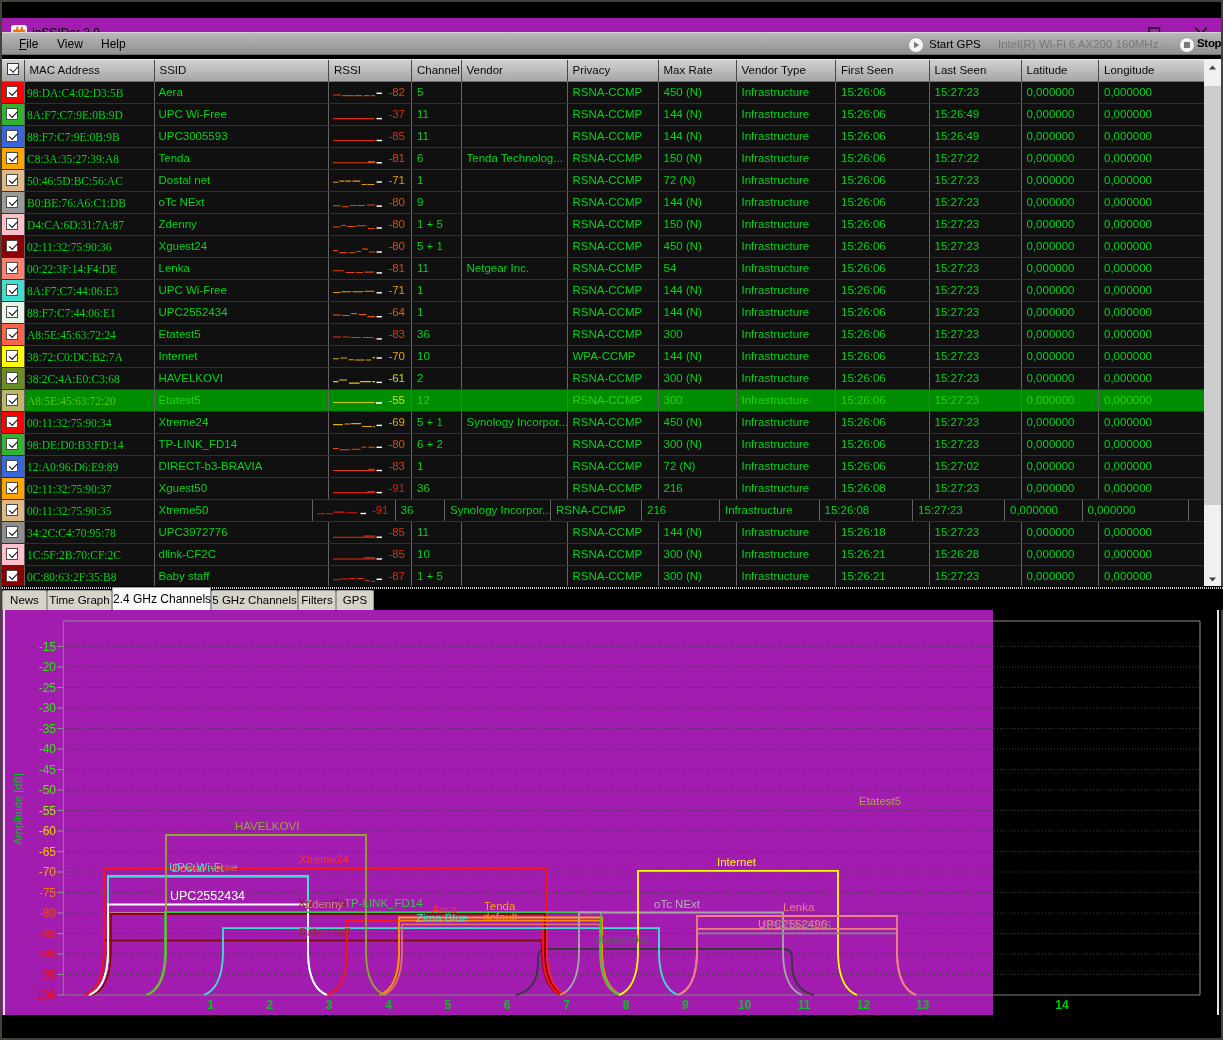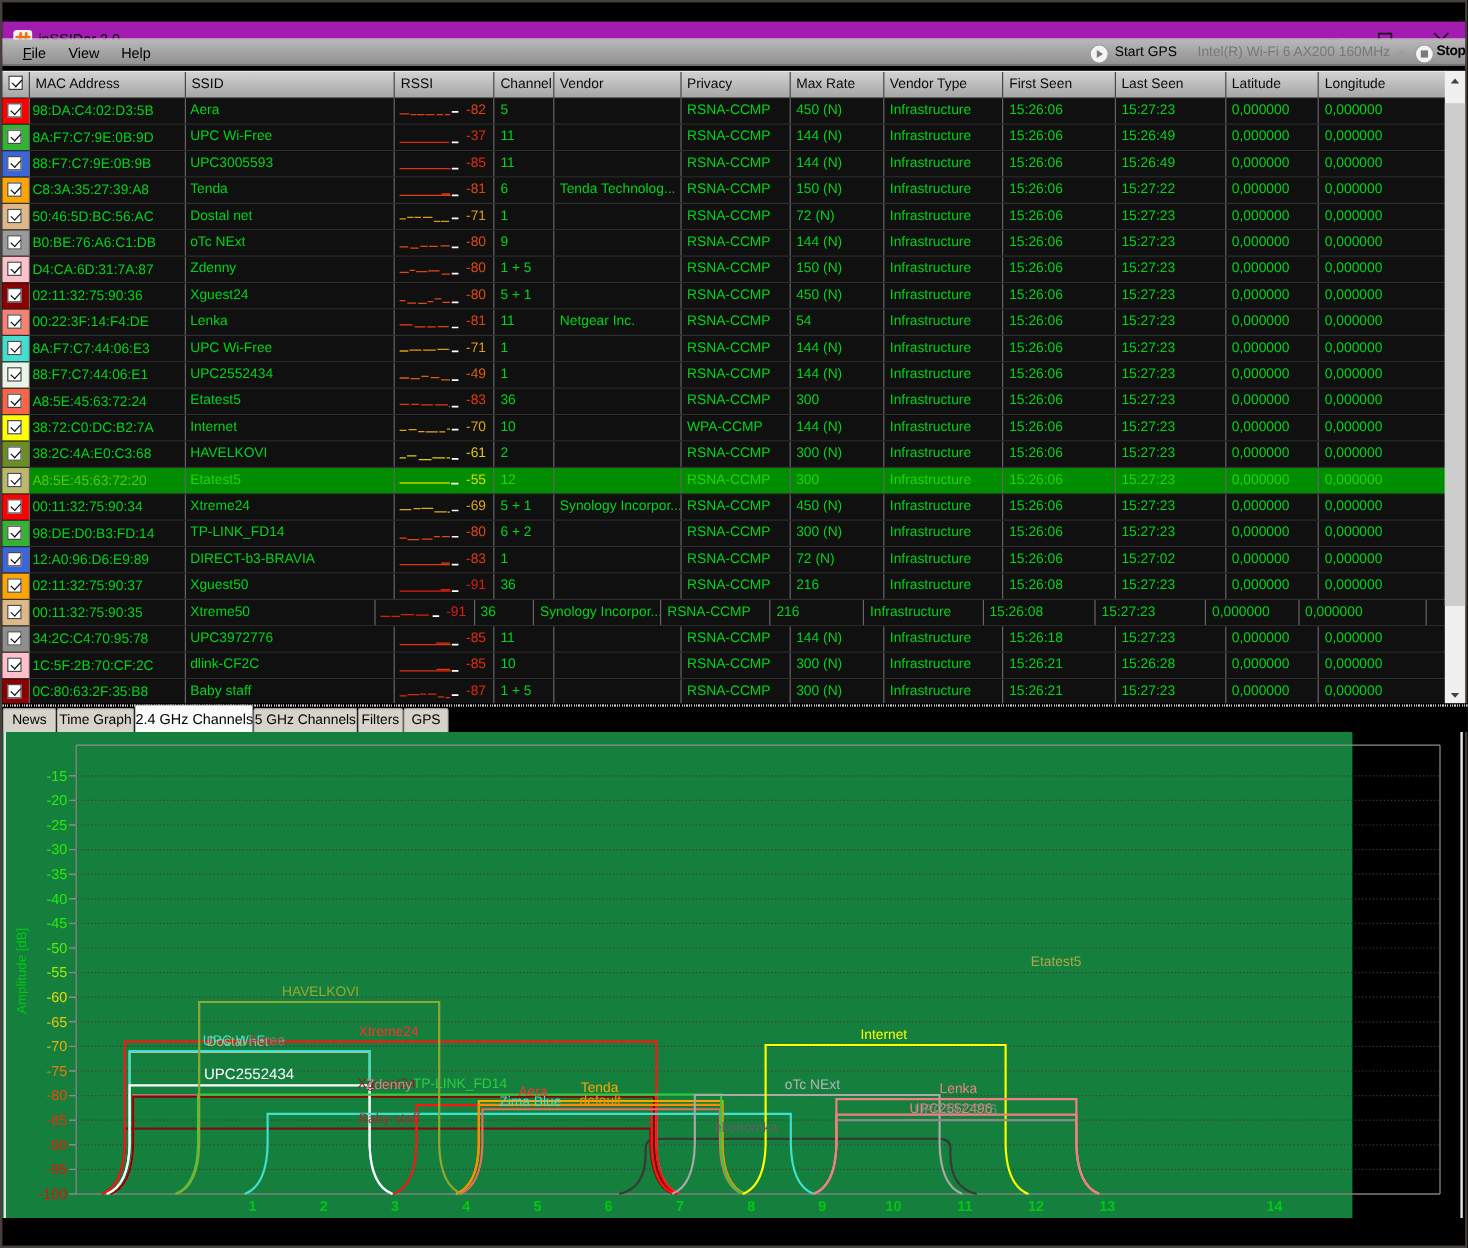--- a/index.html
+++ b/index.html
@@ -19,21 +19,21 @@
 .thead{display:flex;height:23px;background:linear-gradient(#d2d2d2,#a6a6a6);
  border-top:1px solid #e8e8e8;border-bottom:1px solid #707070}
 .hc{flex:none;border-right:1.5px solid #474747;font-size:11.5px;color:#0a0a0a;
  padding:4px 0 0 5px;position:relative}
 .row{display:flex;height:22px;background:#101010;border-bottom:1px solid #303030;position:relative}
 .row.sel{background:#008E00}
 .c{flex:none;border-right:1px solid #646464;font-size:11.5px;color:#00D518;
  padding:4px 0 0 5px;white-space:nowrap;overflow:hidden}
 .row.sel .c{color:#21d40c}
 .row.sel .mac{color:#58c414}
-.mac{font-family:Liberation Sans, sans-serif;font-size:11.5px;padding-top:5px;padding-left:2.5px;letter-spacing:0}
+.mac{font-family:Liberation Serif, serif;font-size:11.5px;padding-top:5px;padding-left:2.5px;letter-spacing:0}
 .cb{position:relative;padding:0}
 .ck{position:absolute;left:4px;top:4px;width:12px;height:12px;background:#fff;border:1px solid #4a4a4a}
 .ck::after{content:"";position:absolute;left:1.5px;top:2px;width:7px;height:3.5px;
  border-left:1.9px solid #111;border-bottom:1.9px solid #111;transform:rotate(-47deg)}
 .hck{position:absolute;left:5px;top:3px;width:12px;height:12px;background:#fff;border:1.5px solid #3a3a3a}
 .hck::after{content:"";position:absolute;left:1.5px;top:1.5px;width:6.5px;height:3.5px;
  border-left:1.6px solid #111;border-bottom:1.6px solid #111;transform:rotate(-47deg)}
 .rssi{position:relative;padding:0}
 .spk{position:absolute;left:3px;top:3px}
 .rv{position:absolute;right:6px;top:4px;font-size:11.5px}
@@ -43,21 +43,21 @@
 
 #split{position:absolute;left:0;top:584px;width:1223px;height:3px;background:#000;
  background-image:repeating-linear-gradient(90deg,#cccccc 0 1px,transparent 1px 2px);
  background-size:100% 2px;background-position:0 1px;background-repeat:no-repeat}
 #tabs{position:absolute;left:0;top:587px;width:1223px;height:21px;background:#000}
 .tab{position:absolute;top:1px;height:20px;background:#d6d3cb;
  border:1px solid #9a9a9a;border-bottom:none;border-radius:2px 2px 0 0;
  font-size:11.5px;color:#000;text-align:center;padding-top:3px;white-space:nowrap}
 .tab.on{top:-2px;height:23px;background:#fafafa;padding-top:4px;font-size:12px}
 
-#graph{position:absolute;left:0;top:608px;width:1125px;height:405px;background:#15803d}
+#graph{position:absolute;left:0;top:608px;width:991px;height:405px;background:#a21caf}
 .gsvg{position:absolute;left:0;top:0}
 #graph .bl{position:absolute;top:0;width:2px;height:405px;background:#e4e4e4}
 
 #status{position:absolute;left:0;top:1013px;width:1219px;height:25px;background:#f0f0f0;border-top:3px solid #fbfbfb}
 #status span{position:absolute;top:8px;font-size:11.5px;color:#000}
 </style></head><body>
 <div id="win">
  <div id="title">
   <svg class="logo" width="16" height="16" viewBox="0 0 16 16">
    <rect x="0" y="0" width="16" height="16" rx="3" fill="#f2f2f2"></rect>
@@ -350,21 +350,21 @@
         <div class="c cb" style="width:22.5px;background:#E8F6E8">
           <span class="ck"></span>
         </div>
         <div class="c mac" style="width:130px">88:F7:C7:44:06:E1</div>
         <div class="c" style="width:174.5px;padding-left:4px">UPC2552434</div>
         <div class="c rssi" style="width:83px">
           <svg class="spk" width="52" height="16">
             <path d="M1.0 10.0 L8.8 10.0M10.1 10.5 L17.8 10.5M19.1 8.6 L25.2 8.6M26.9 9.6 L34.1 9.6M35.5 11.6 L43.0 11.6" stroke="hsl(22,88%,47%)" stroke-width="1.05" fill="none"></path>
             <path d="M44.5 11.7 L50 11.7" stroke="#fff" stroke-width="1.4" fill="none"></path>
           </svg>
-          <span class="rv" style="color:hsl(22,88%,47%)">-49</span>
+          <span class="rv" style="color:hsl(22,88%,47%)">-64</span>
         </div>
         <div class="c" style="width:49.5px">1</div>
         <div class="c" style="width:106px"></div>
         <div class="c" style="width:91px">RSNA-CCMP</div>
         <div class="c" style="width:78px">144 (N)</div>
         <div class="c" style="width:99.5px">Infrastructure</div>
         <div class="c" style="width:93.5px">15:26:06</div>
         <div class="c" style="width:92px">15:27:23</div>
         <div class="c" style="width:77.5px">0,000000</div>
         <div class="c" style="width:106.5px">0,000000</div>

